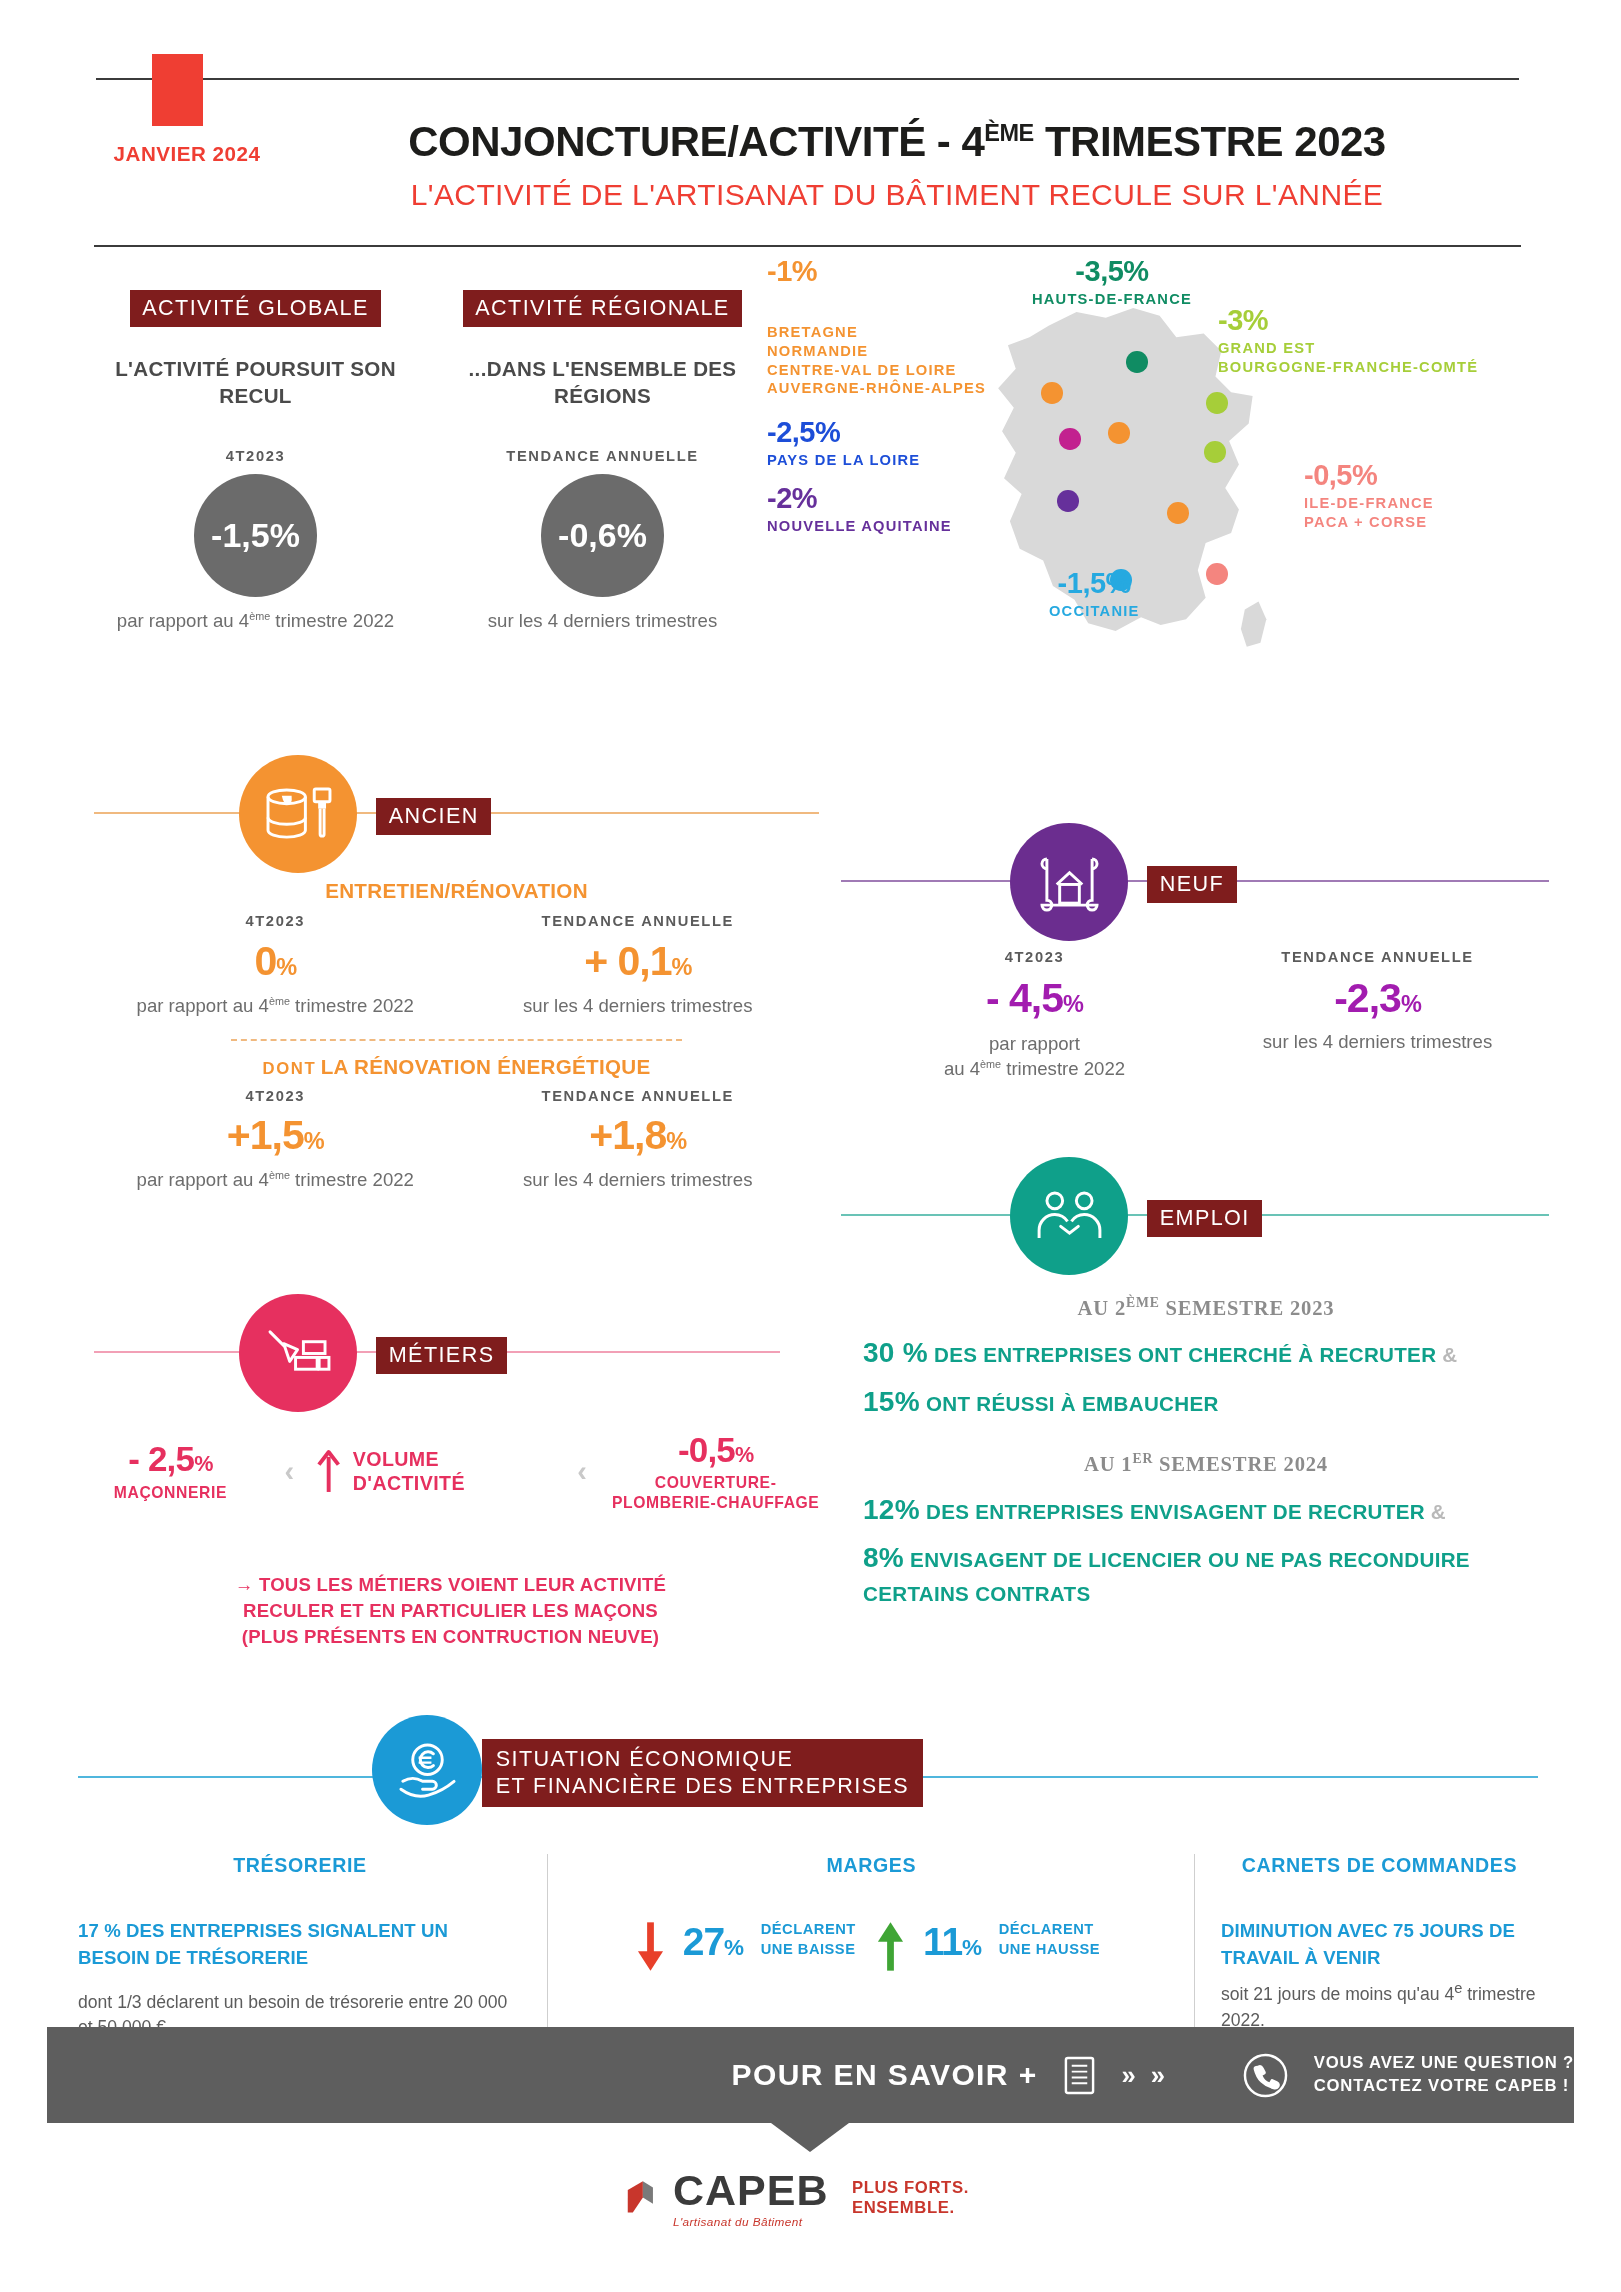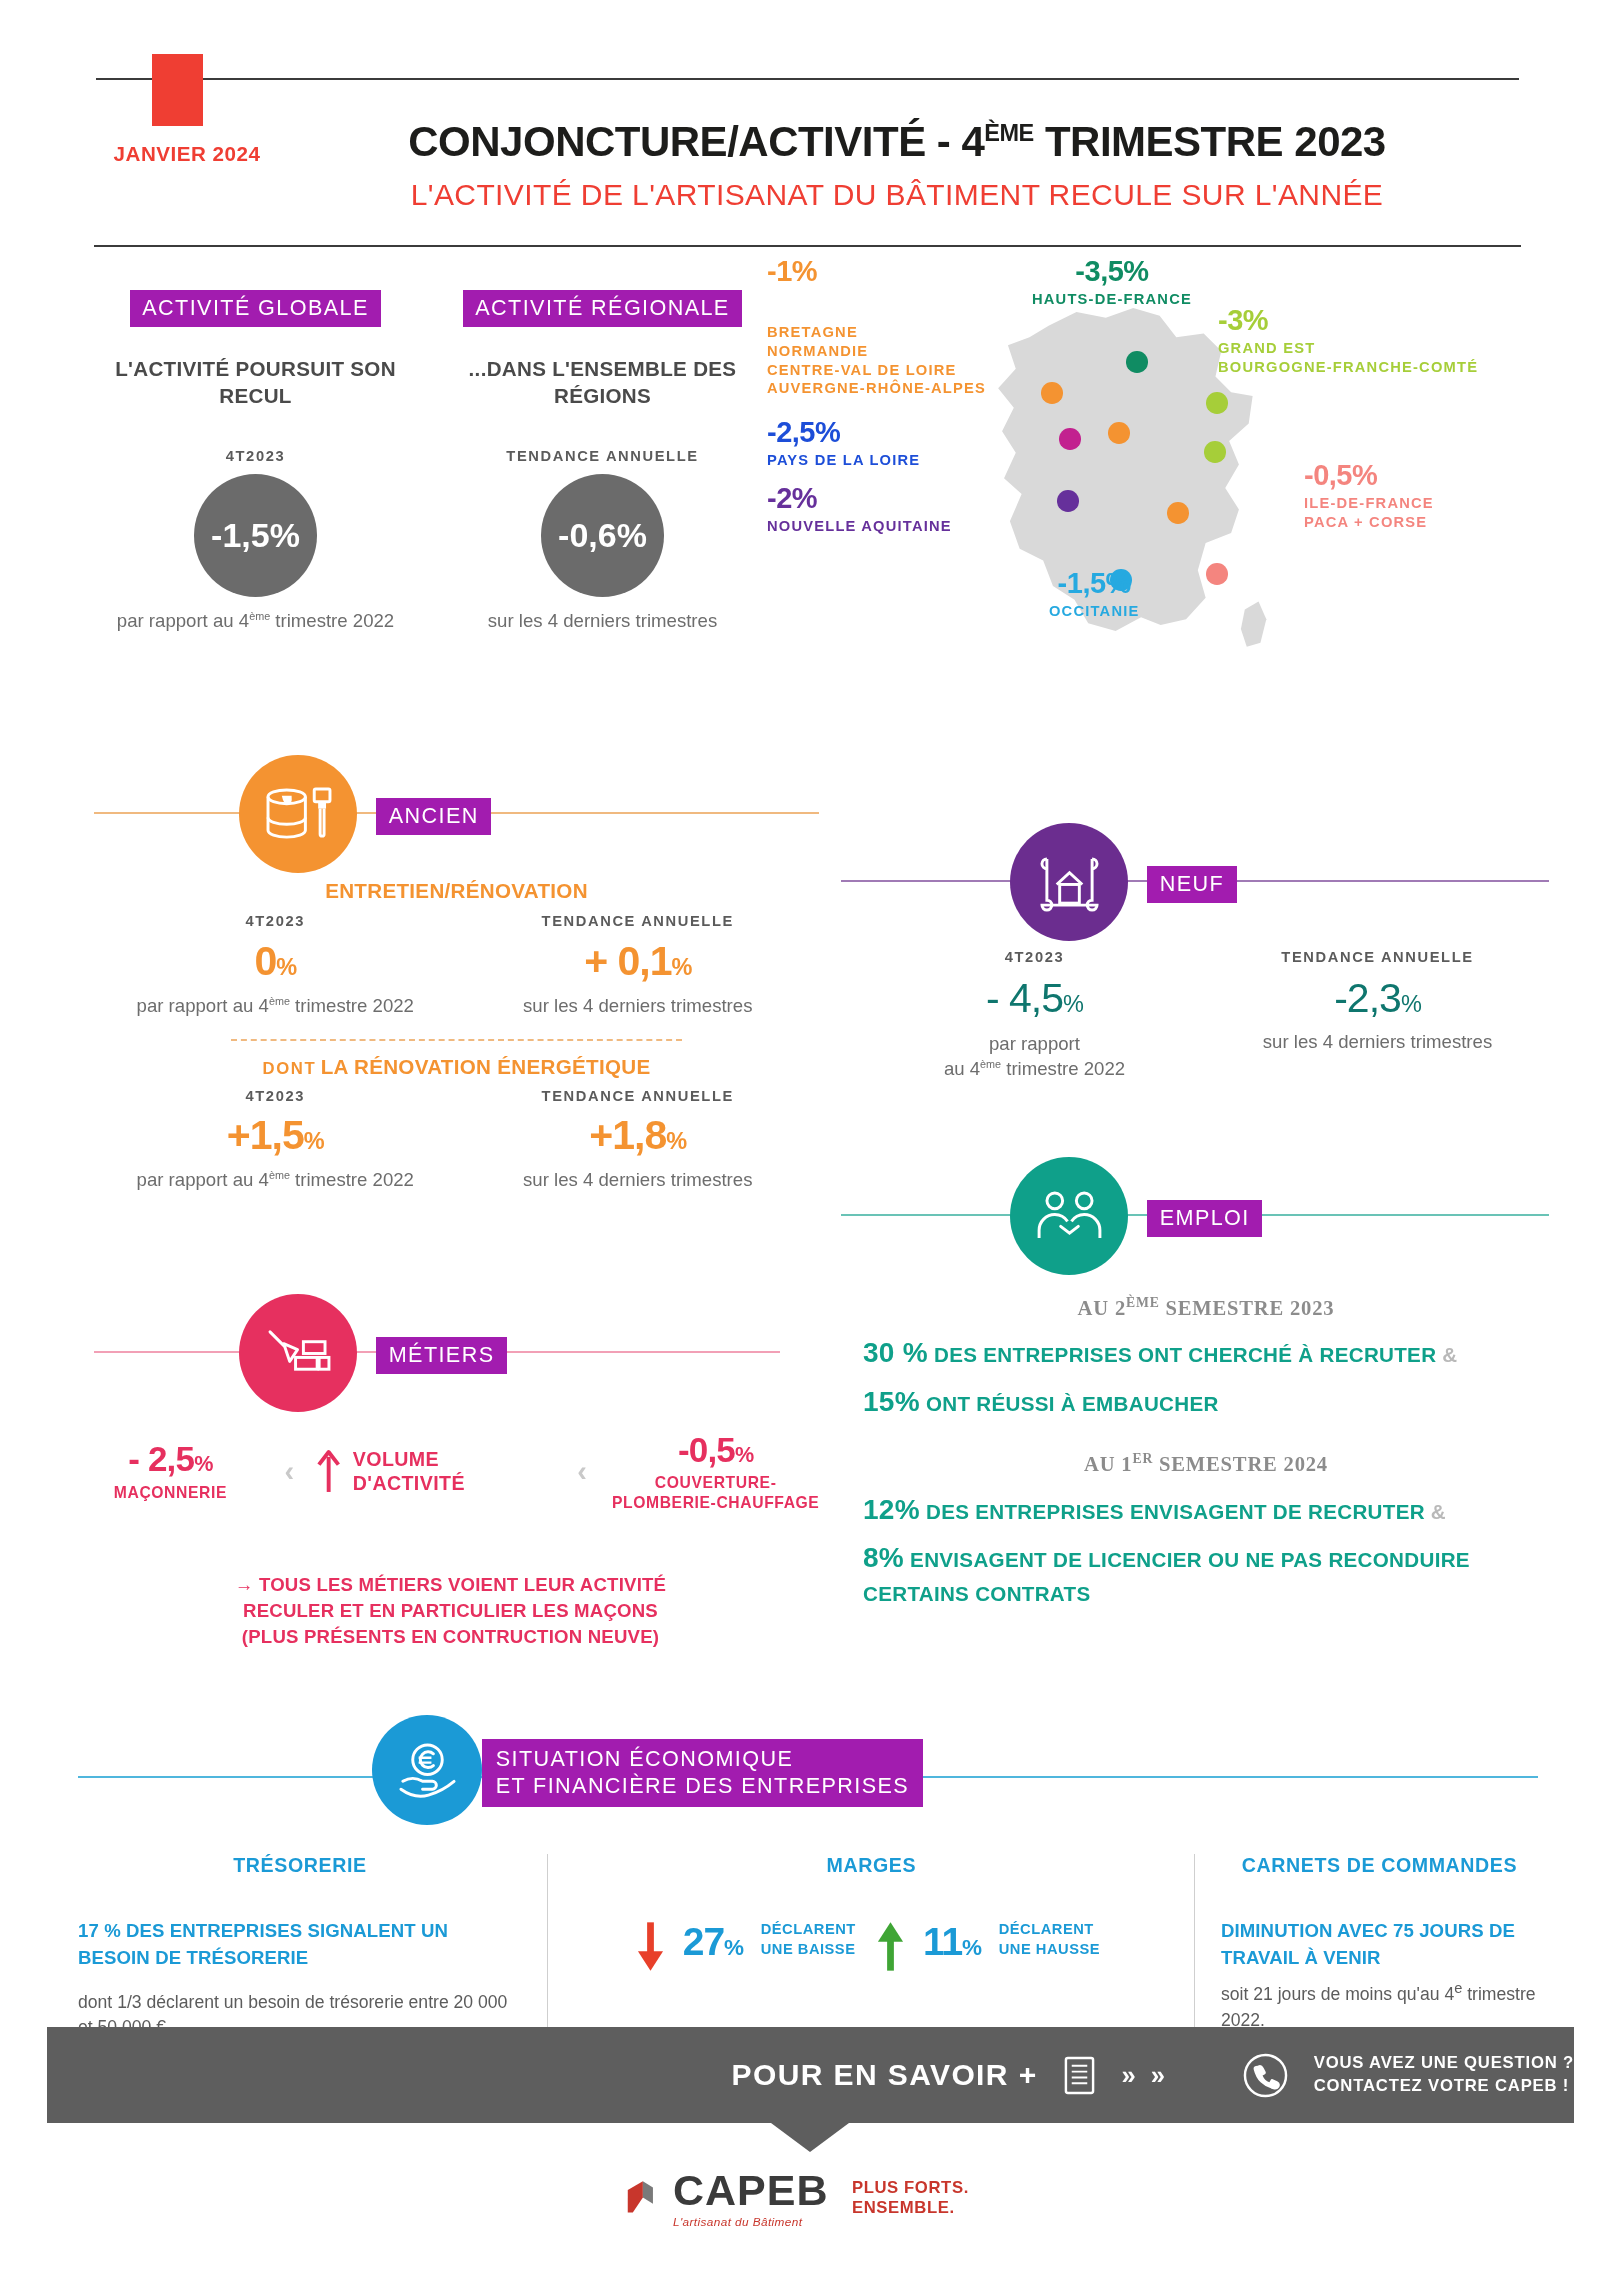--- a/index.html
+++ b/index.html
@@ -28,21 +28,21 @@
   }
   .hdr-title sup { font-size: 23.5px; vertical-align: super; }
   .hdr-sub {
     position: absolute; left: 294px; top: 178px; width: 1206px; text-align: center;
     font-size: 30px; letter-spacing: 0.4px; color: #ef3e33; white-space: nowrap;
   }
   .hdr-rule2 { position: absolute; left: 94px; top: 245px; width: 1427px; height: 2px; background: #3b3b3b; }
 
   
   .gtag {
-    display: inline-block; background: #a21caf; color: #ffffff;
+    display: inline-block; background: #7f1d1d; color: #ffffff;
     font-size: 21.6px; letter-spacing: 1.4px; padding: 4.9px 12.7px 5.9px 12.7px; white-space: nowrap;
   }
   .gtag.two { line-height: 1.25; padding: 6.9px 13.7px 7.8px 13.7px; }
   .lbl-small {
     font-size: 14.7px; letter-spacing: 1.6px; font-weight: bold; color: #5b5b5b;
     font-family: "Liberation Sans Narrow","Liberation Sans", sans-serif;
   }
   .caption { font-size: 18.6px; color: #6d6d6d; white-space: nowrap; }
   .caption sup { font-size: 10.8px; vertical-align: super; }
 
@@ -81,21 +81,21 @@
   .ancien { position: absolute; left: 94px; top: 755px; width: 725px; }
   .or { color: #f49331; }
   .big-or { font-size: 41px; font-weight: bold; color: #f49331; letter-spacing: -1px; }
   .big-or .u { font-size: 23.5px; }
   .sub-title-or { font-size: 20.6px; font-weight: bold; color: #f49331; letter-spacing: 0.3px; }
 
   .dashrule { border-top: 2px dashed #f0b97f; height: 0; }
 
   
   .neuf { position: absolute; left: 863px; top: 823px; width: 686px; }
-  .big-pu { font-size: 41px; font-weight: normal; color: #0f766e; letter-spacing: -1px; }
+  .big-pu { font-size: 41px; font-weight: bold; color: #a21caf; letter-spacing: -1px; }
   .big-pu .u { font-size: 23.5px; }
 
   
   .emploi { position: absolute; left: 863px; top: 1157px; width: 686px; }
   .emp-head { font-size: 20.6px; font-weight: bold; color: #8c8c8c; letter-spacing: 0.8px; text-align: center; font-family: Liberation Serif, serif; }
   .emp-line { font-size: 20.6px; font-weight: bold; color: #0fa08a; letter-spacing: 0.3px; line-height: 1.45; }
   .emp-line .num { font-size: 28px; font-weight: bold; }
   .emp-line .amp { color: #b9b9b9; }
 
   

